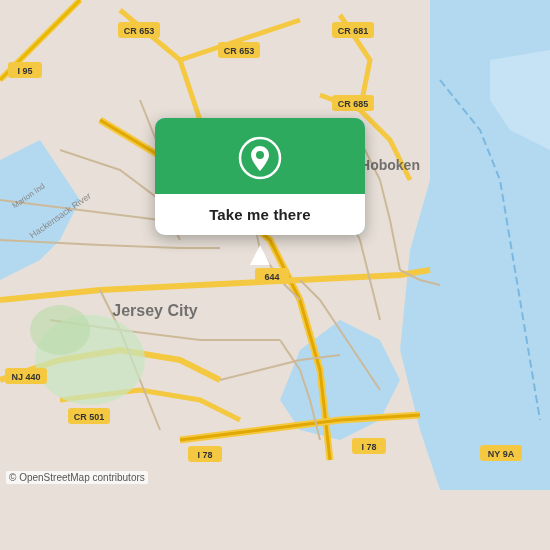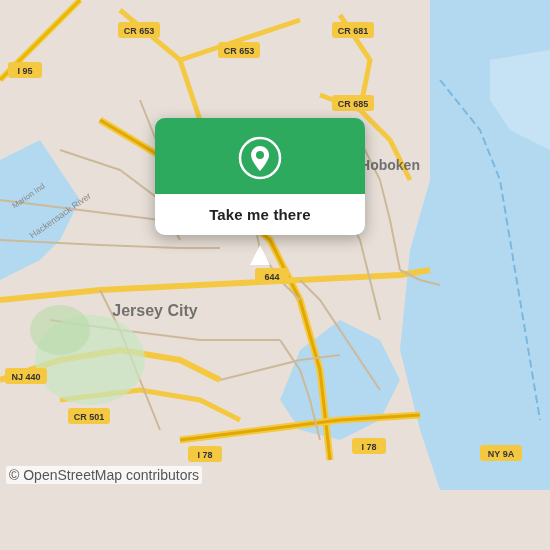--- a/index.html
+++ b/index.html
@@ -108,21 +108,21 @@
       font-size: 20px;
       font-weight: 700;
       color: #222;
       letter-spacing: -0.5px;
     }
 
     #osm-attribution {
       position: absolute;
       bottom: 6px;
       left: 6px;
-      font-size: 14px;
+      font-size: 10px;
       color: #555;
       background: rgba(255,255,255,0.75);
       padding: 1px 3px;
       border-radius: 2px;
     }
   </style>
 </head>
 <body>
 
 <div id="app">

